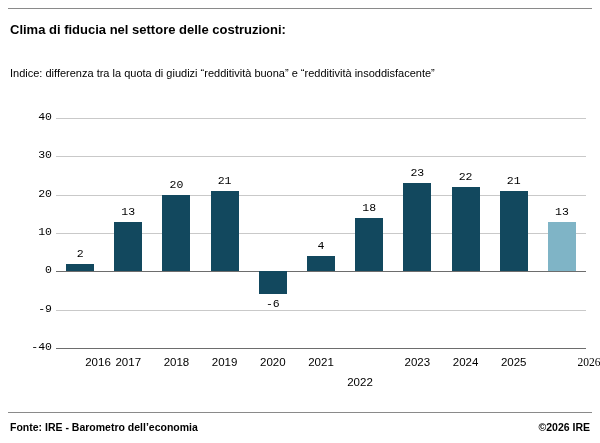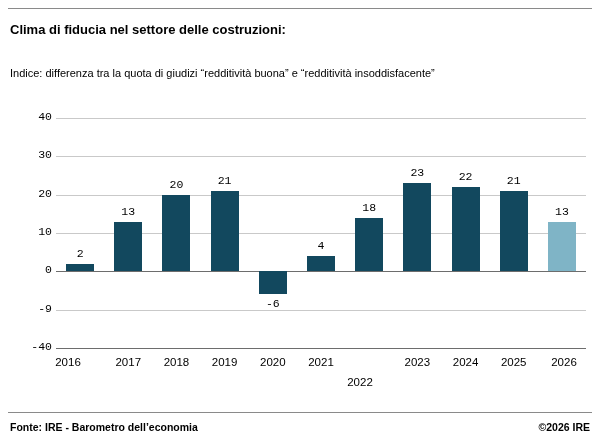--- a/index.html
+++ b/index.html
@@ -240,31 +240,31 @@
         <div class="bar-slot" style="left: 481.818px; width: 48.1818px;">
           <div class="bar forecast" style="height: 49.8333px; top: 103.5px;"></div>
           <div class="bar-label" style="top: 86.5px;">13</div>
         </div>
       </div>
   </div>
 
   <div class="xaxis">
     <div class="axis-line"></div>
     <div id="xticks">
-        <div class="xtick" style="left: 12px;">2016</div>
+        <div class="xtick" style="left: 42px;">2016</div>
         <div class="xtick" style="left: 72.2727px;">2017</div>
         <div class="xtick" style="left: 120.455px;">2018</div>
         <div class="xtick" style="left: 168.636px;">2019</div>
         <div class="xtick" style="left: 216.818px;">2020</div>
         <div class="xtick" style="left: 265px;">2021</div>
         <div class="xtick" style="left: 304px; margin-top: 20px;">2022</div>
         <div class="xtick" style="left: 361.364px;">2023</div>
         <div class="xtick" style="left: 409.545px;">2024</div>
         <div class="xtick" style="left: 457.727px;">2025</div>
-        <div class="xtick" style="left: 508px;">2026</div>
+        <div class="xtick" style="left: 533px; font-family: Liberation Serif, serif;">2026</div>
       </div>
   </div>
 
   <div class="bottom-rule"></div>
   <div class="source">Fonte: IRE - Barometro dell’economia</div>
   <div class="copyright">©2026 IRE</div>
 
 </div>
 
 </body></html>

